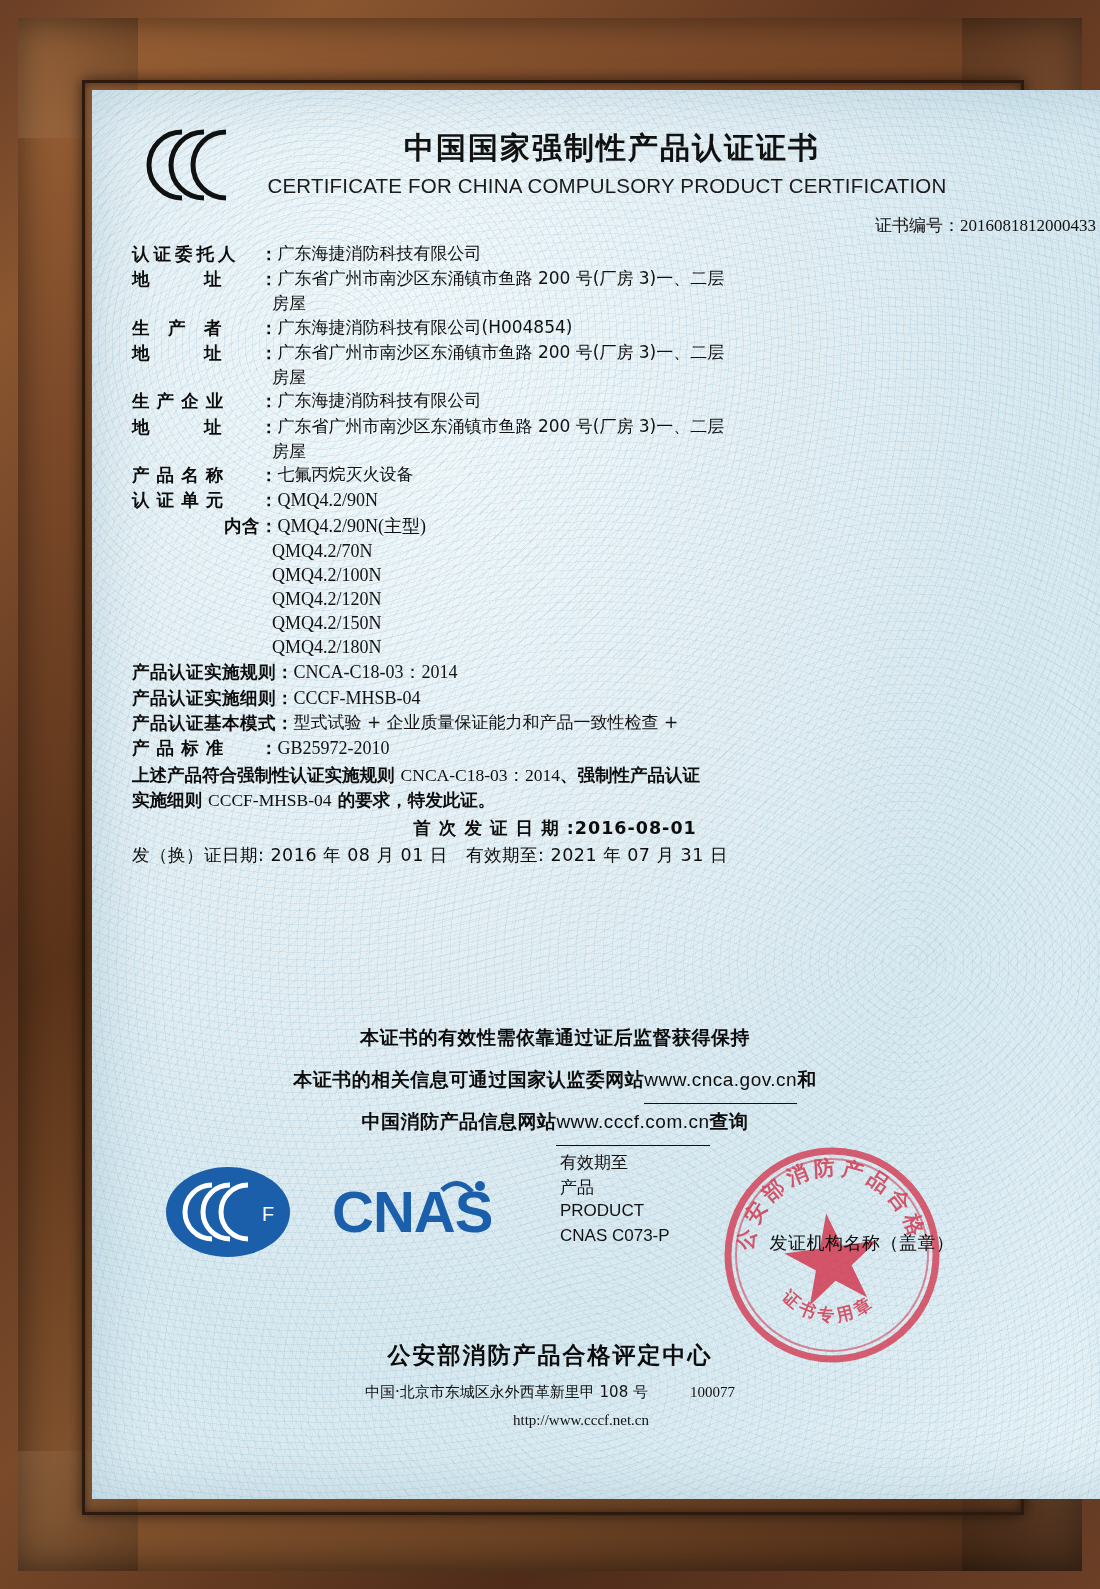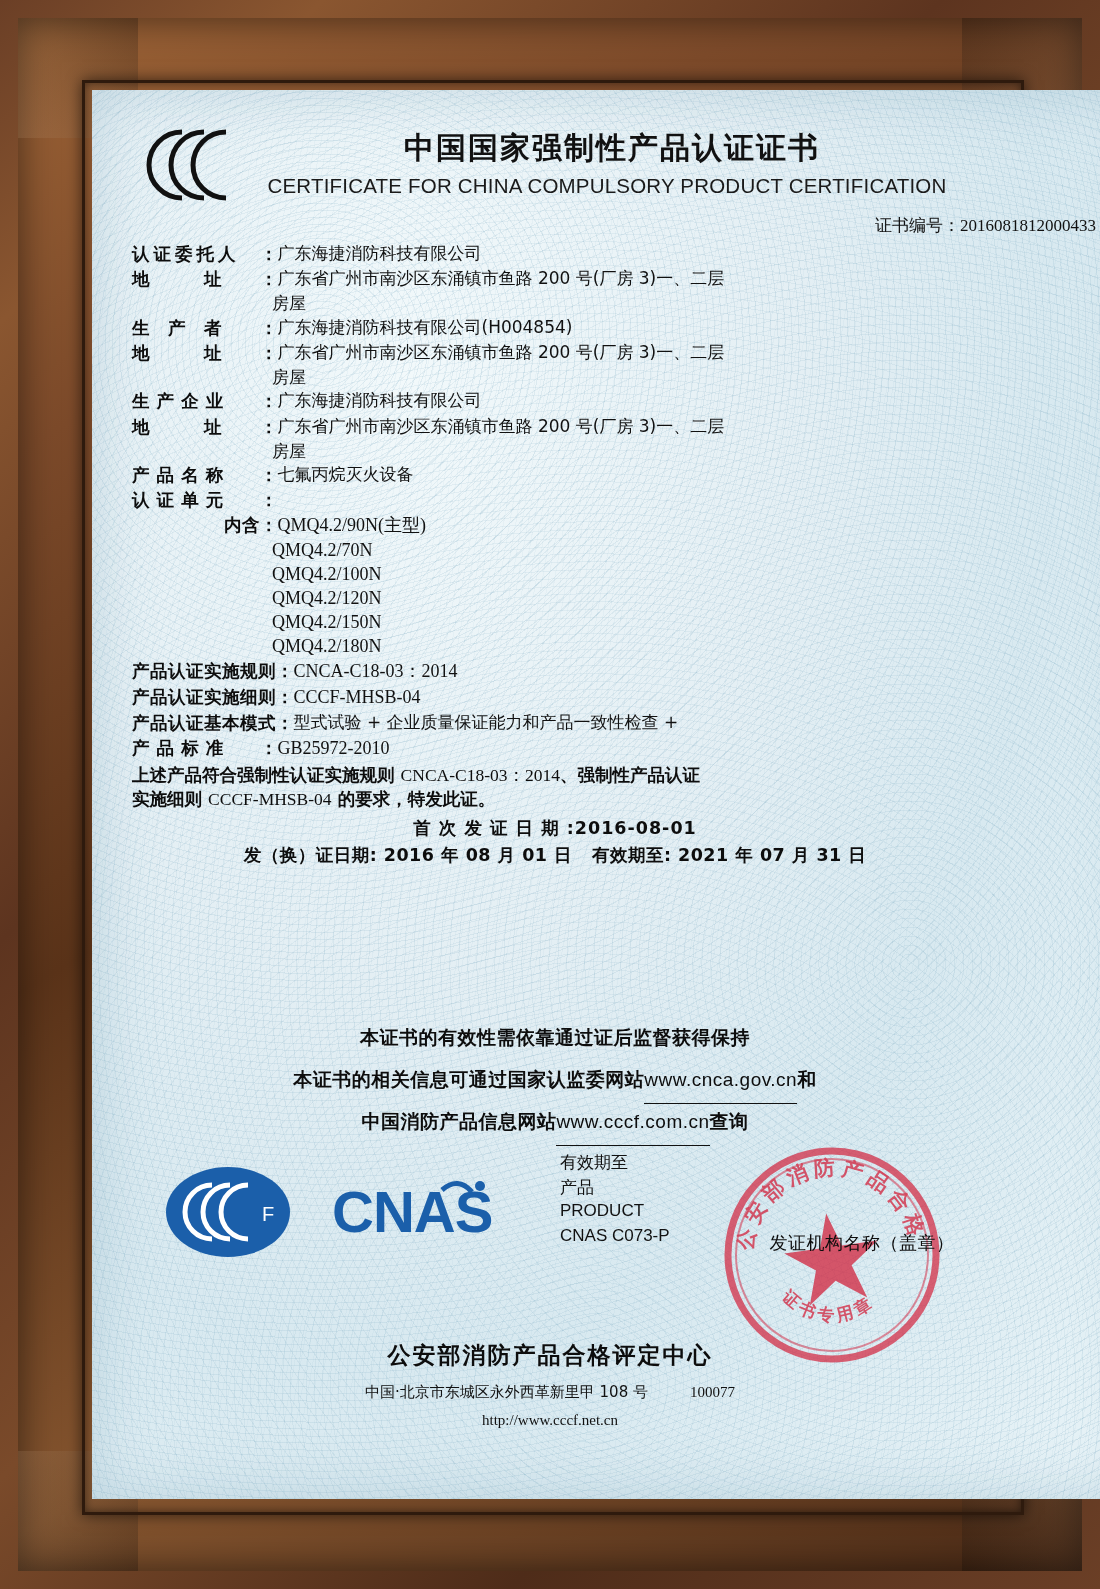--- a/index.html
+++ b/index.html
@@ -177,26 +177,25 @@
     text-align: center;
     font-family: "DejaVu Sans", sans-serif;
     font-weight: bold;
     font-size: 17.5px;
     color: #0d0d0d;
     margin-top: 4px;
     letter-spacing: 1px;
   }
   .issue-line {
     font-family: "DejaVu Sans", sans-serif;
-    font-weight: bold;
+    font-weight: normal;
     font-size: 17.5px;
     color: #0d0d0d;
     margin-top: 3px;
     letter-spacing: 0.5px;
-    text-align: center;
   }
 
   
   .notes {
     position: absolute;
     left: 40px;
     top: 935px;
     width: 846px;
     text-align: center;
   }
@@ -279,20 +278,21 @@
   }
   .footer-addr .zip { margin-left: 42px; font-family: "Liberation Serif", serif; }
   .footer-url {
     position: absolute;
     left: 0; top: 1322px;
     width: 916px;
     text-align: center;
     font-family: "Liberation Serif", serif;
     font-size: 15px;
     color: #111;
+    padding-left: 31px;
   }
 </style>
 </head>
 <body>
 
 <div class="frame">
   <div class="frame-bevel"></div>
   <div class="corner tl"></div>
   <div class="corner tr"></div>
   <div class="corner bl"></div>
@@ -362,20 +362,21 @@
 
       <div class="row">
         <span class="lbl">产 品 名 称</span>
         <span class="colon">：</span>
         <span class="val">七氟丙烷灭火设备</span>
       </div>
 
       <div class="row">
         <span class="lbl">认 证 单 元</span>
         <span class="colon">：</span>
+        <span class="val serif">QMQ4.2/90N</span>
       </div>
 
       <div class="row">
         <span class="lbl ind">内含</span>
         <span class="colon">：</span>
         <span class="val serif">QMQ4.2/90N(主型)</span>
       </div>
       <div class="cont unit-list">
         <div>QMQ4.2/70N</div>
         <div>QMQ4.2/100N</div>

